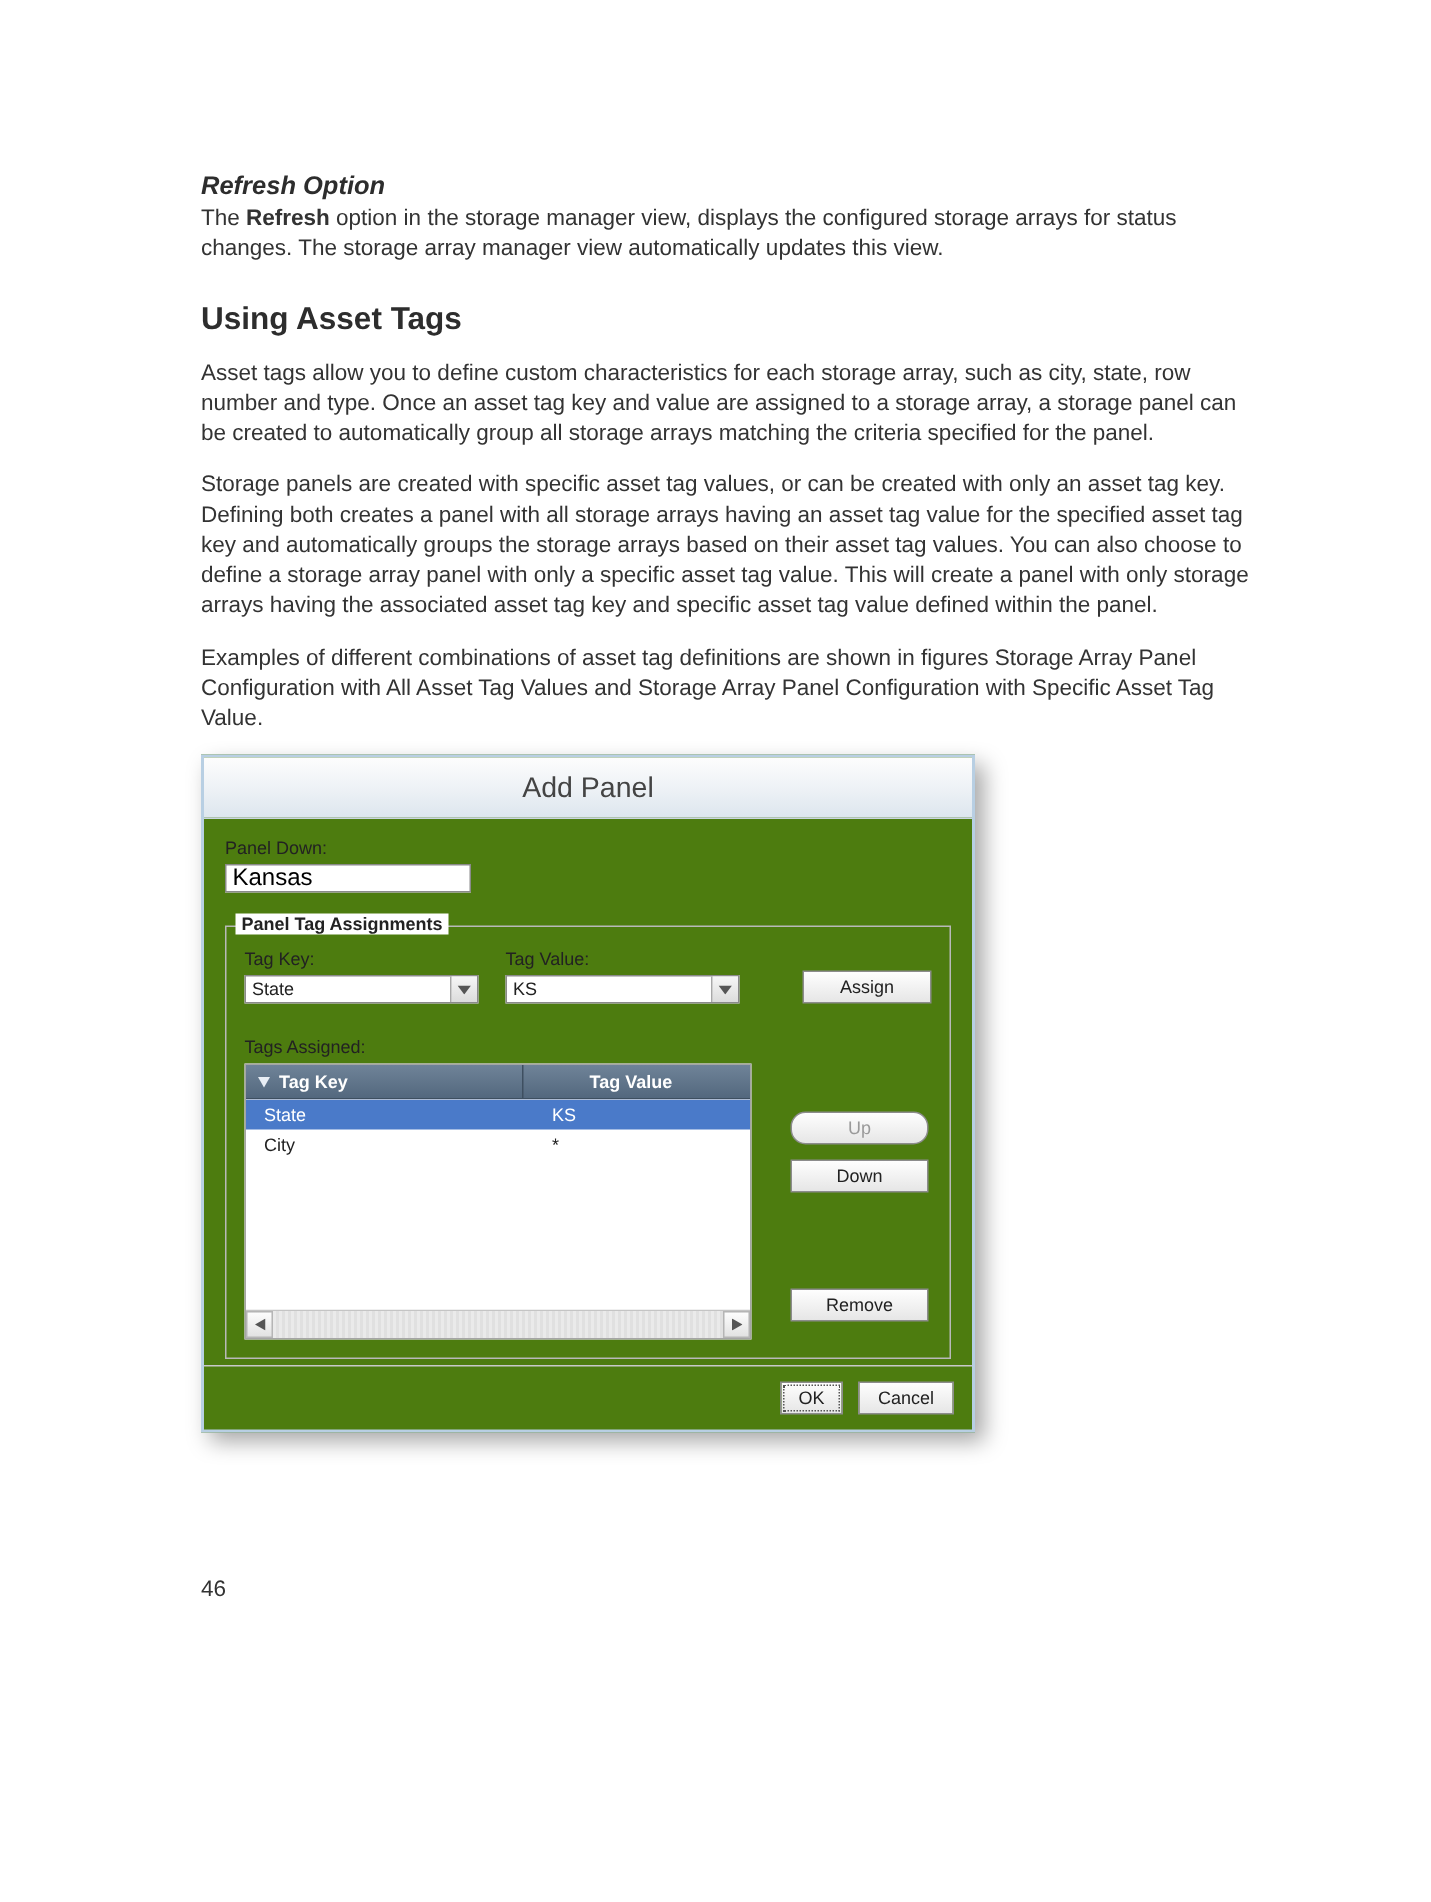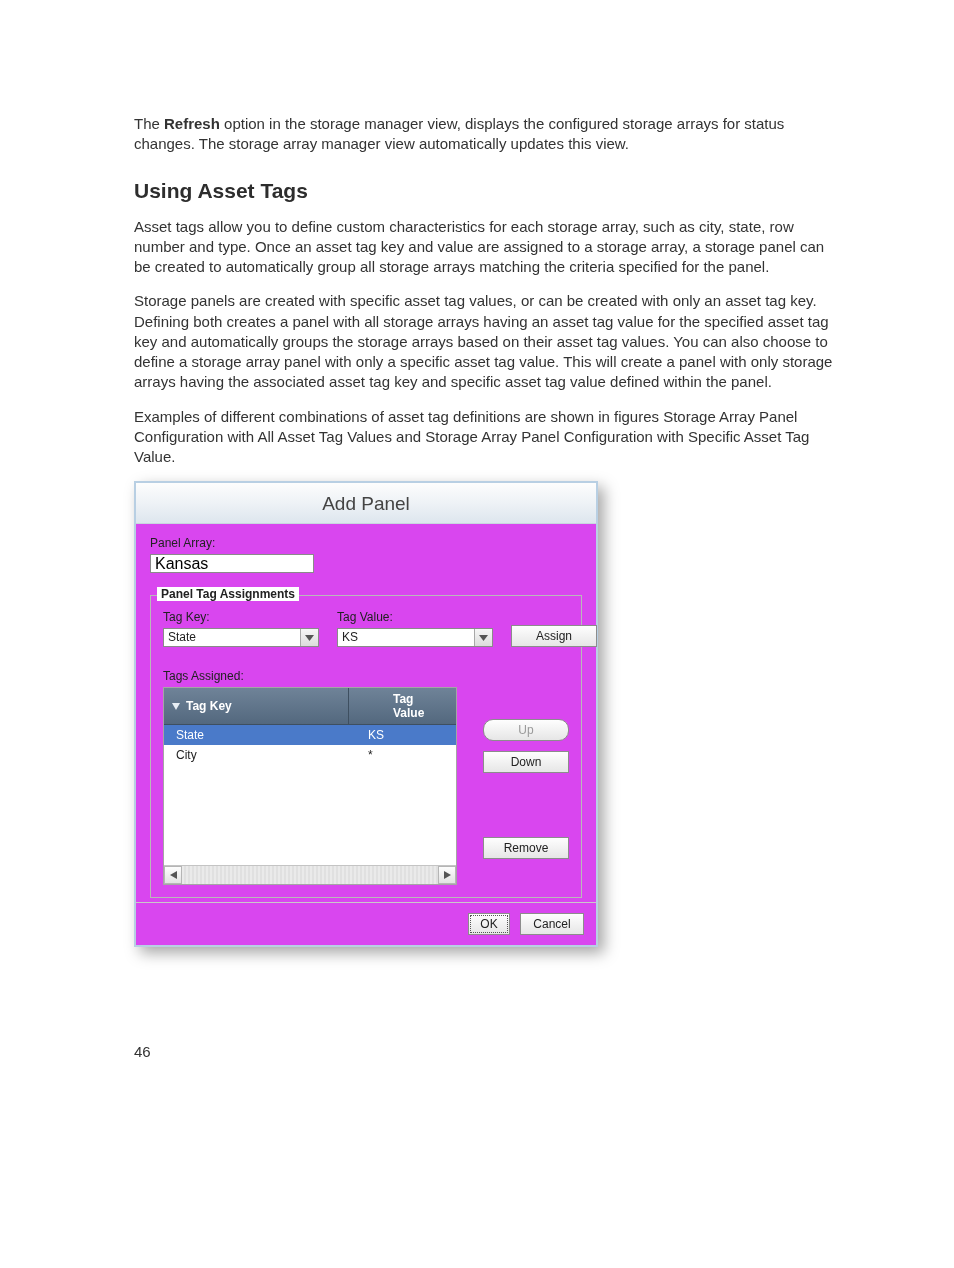--- a/index.html
+++ b/index.html
@@ -31,24 +31,24 @@
   h2.section {
     font-size: 21px;
     font-weight: 700;
     color: #2d2d2d;
     margin: 24px 0 14px 0;
   }
   .figure-wrap {
     margin: 10px 0 22px 0;
   }
   .dialog {
-    width: 464px;
+    width: 516px;
     border: 2px solid #b8cfe3;
     box-shadow: 6px 6px 14px rgba(0,0,0,0.35);
-    background: #d946ef;
+    background: #4d7c0f;
     box-sizing: border-box;
   }
   .dialog-title {
     text-align: center;
     font-size: 19px;
     color: #444;
     padding: 10px 0 8px 0;
     background: linear-gradient(#fdfdfd,#eef2f6,#dde6ee);
     border-bottom: 1px solid #c9d6e0;
   }
@@ -202,36 +202,37 @@
     margin-top: 96px;
     font-size: 15px;
     color: #333;
   }
 </style>
 </head>
 <body>
 
 <div class="page">
 
+  <p class="refresh-heading">Refresh Option</p>
   <p class="body-text">
     <span>The </span><span class="bold">Refresh</span><span> option in the storage manager view, displays the configured storage arrays for status changes. The storage array manager view automatically updates this view.</span>
   </p>
 
   <h2 class="section">Using Asset Tags</h2>
 
   <p class="body-text">Asset tags allow you to define custom characteristics for each storage array, such as city, state, row number and type. Once an asset tag key and value are assigned to a storage array, a storage panel can be created to automatically group all storage arrays matching the criteria specified for the panel.</p>
   <p class="body-text">Storage panels are created with specific asset tag values, or can be created with only an asset tag key. Defining both creates a panel with all storage arrays having an asset tag value for the specified asset tag key and automatically groups the storage arrays based on their asset tag values. You can also choose to define a storage array panel with only a specific asset tag value. This will create a panel with only storage arrays having the associated asset tag key and specific asset tag value defined within the panel.</p>
   <p class="body-text">Examples of different combinations of asset tag definitions are shown in figures Storage Array Panel Configuration with All Asset Tag Values and Storage Array Panel Configuration with Specific Asset Tag Value.</p>
 
   <div class="figure-wrap">
     <div class="dialog">
       <div class="dialog-title">Add Panel</div>
 
       <div class="dialog-body">
-        <span class="label">Panel Array:</span>
+        <span class="label">Panel Down:</span>
         <input class="text-input" value="Kansas" style="">
 
         <div class="fieldset">
           <span class="fieldset-legend">Panel Tag Assignments</span>
 
           <div class="row-kv">
             <div class="col-kv">
               <span class="label">Tag Key:</span>
               <span class="combo">
                 <span class="combo-val">State</span>

